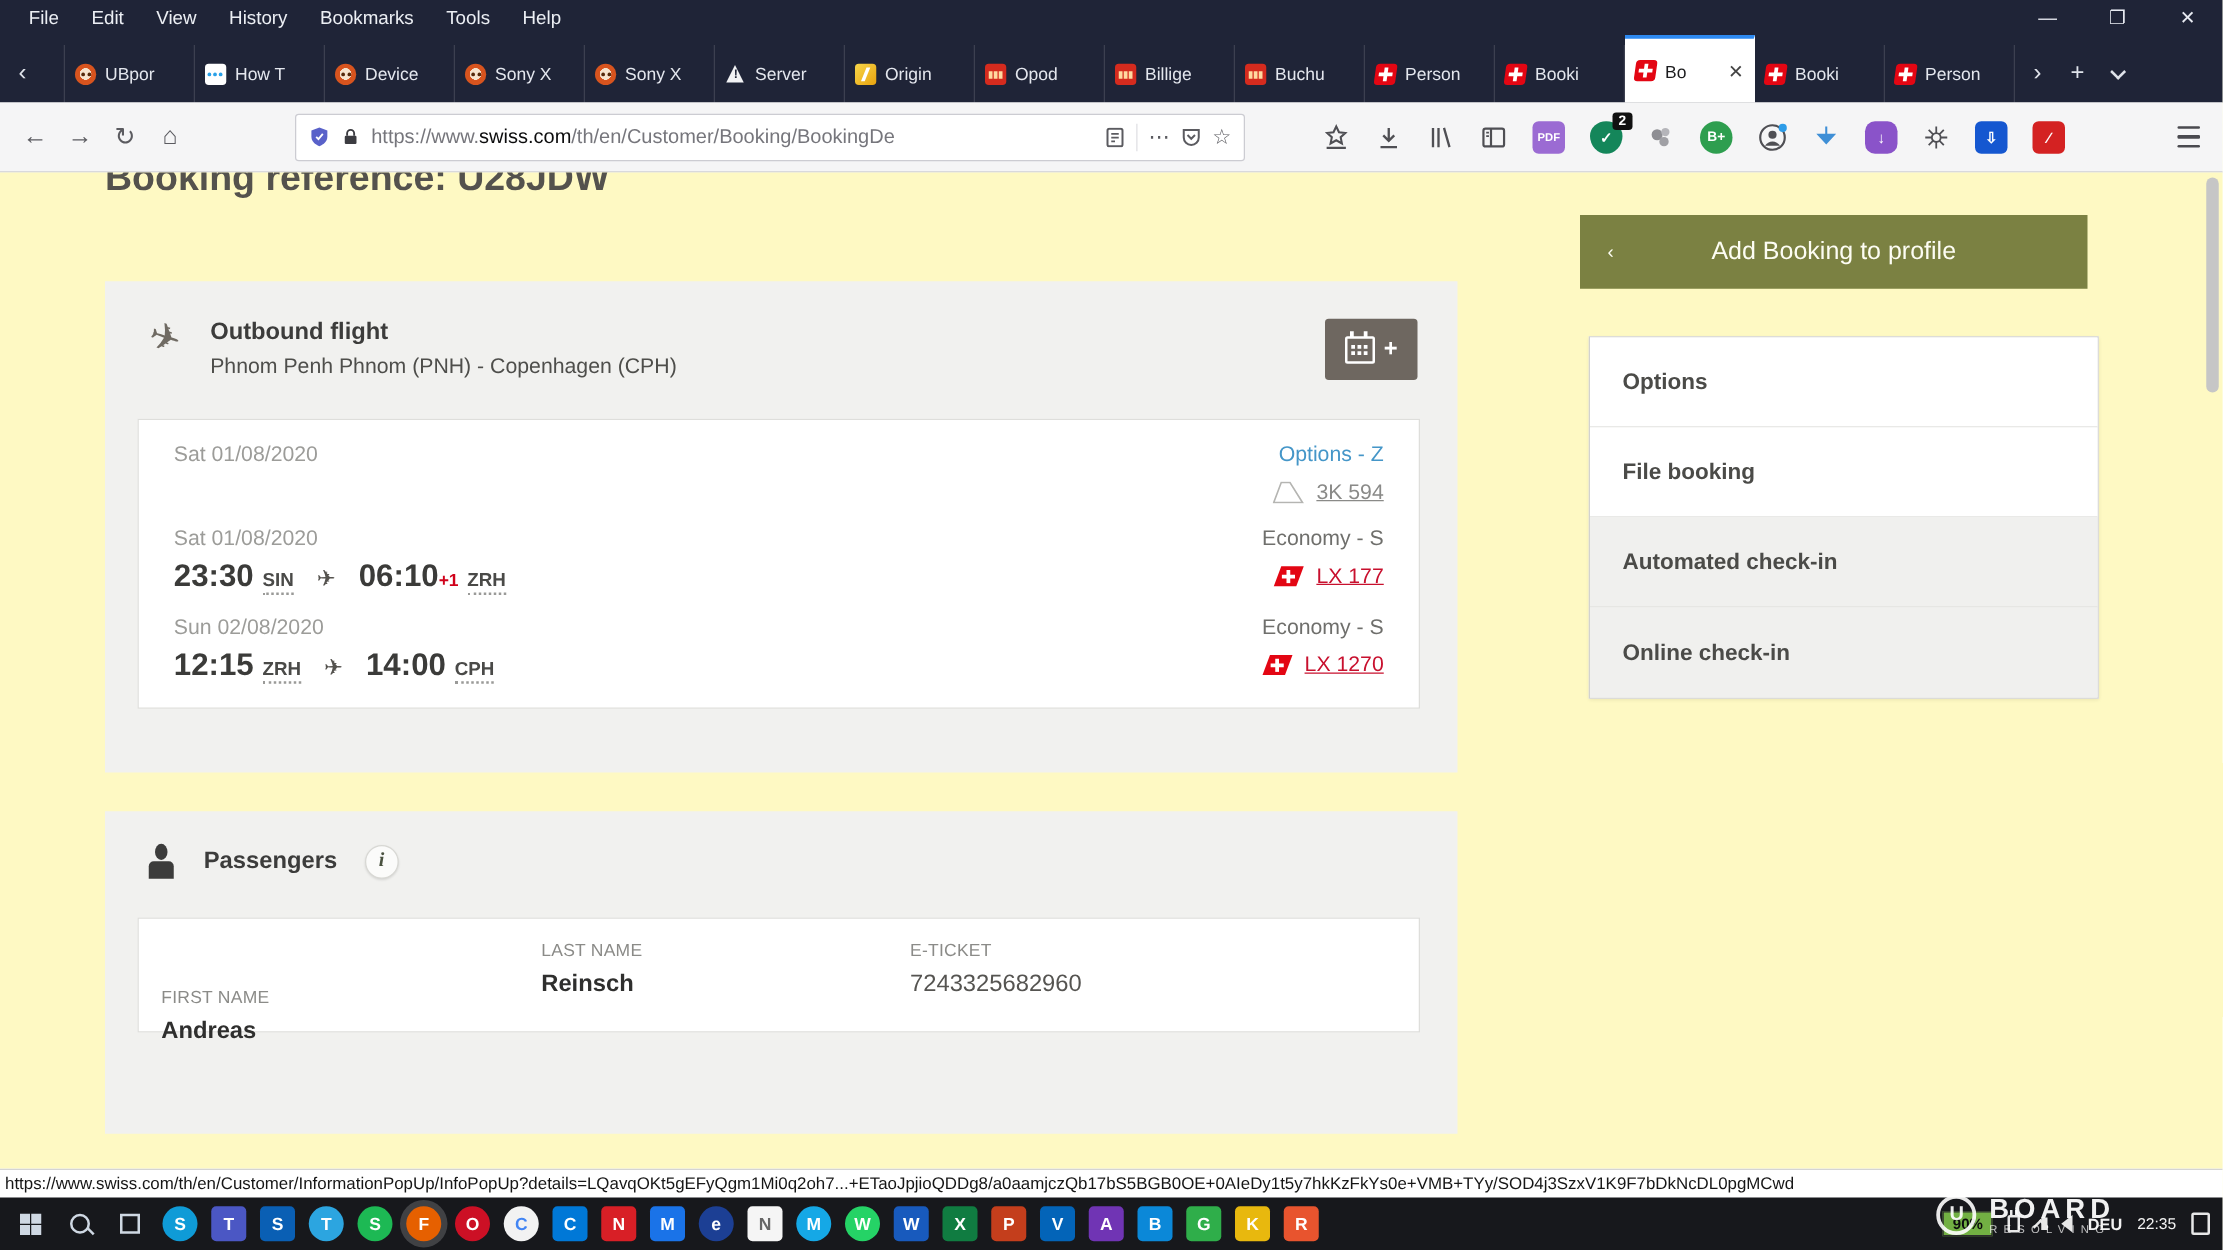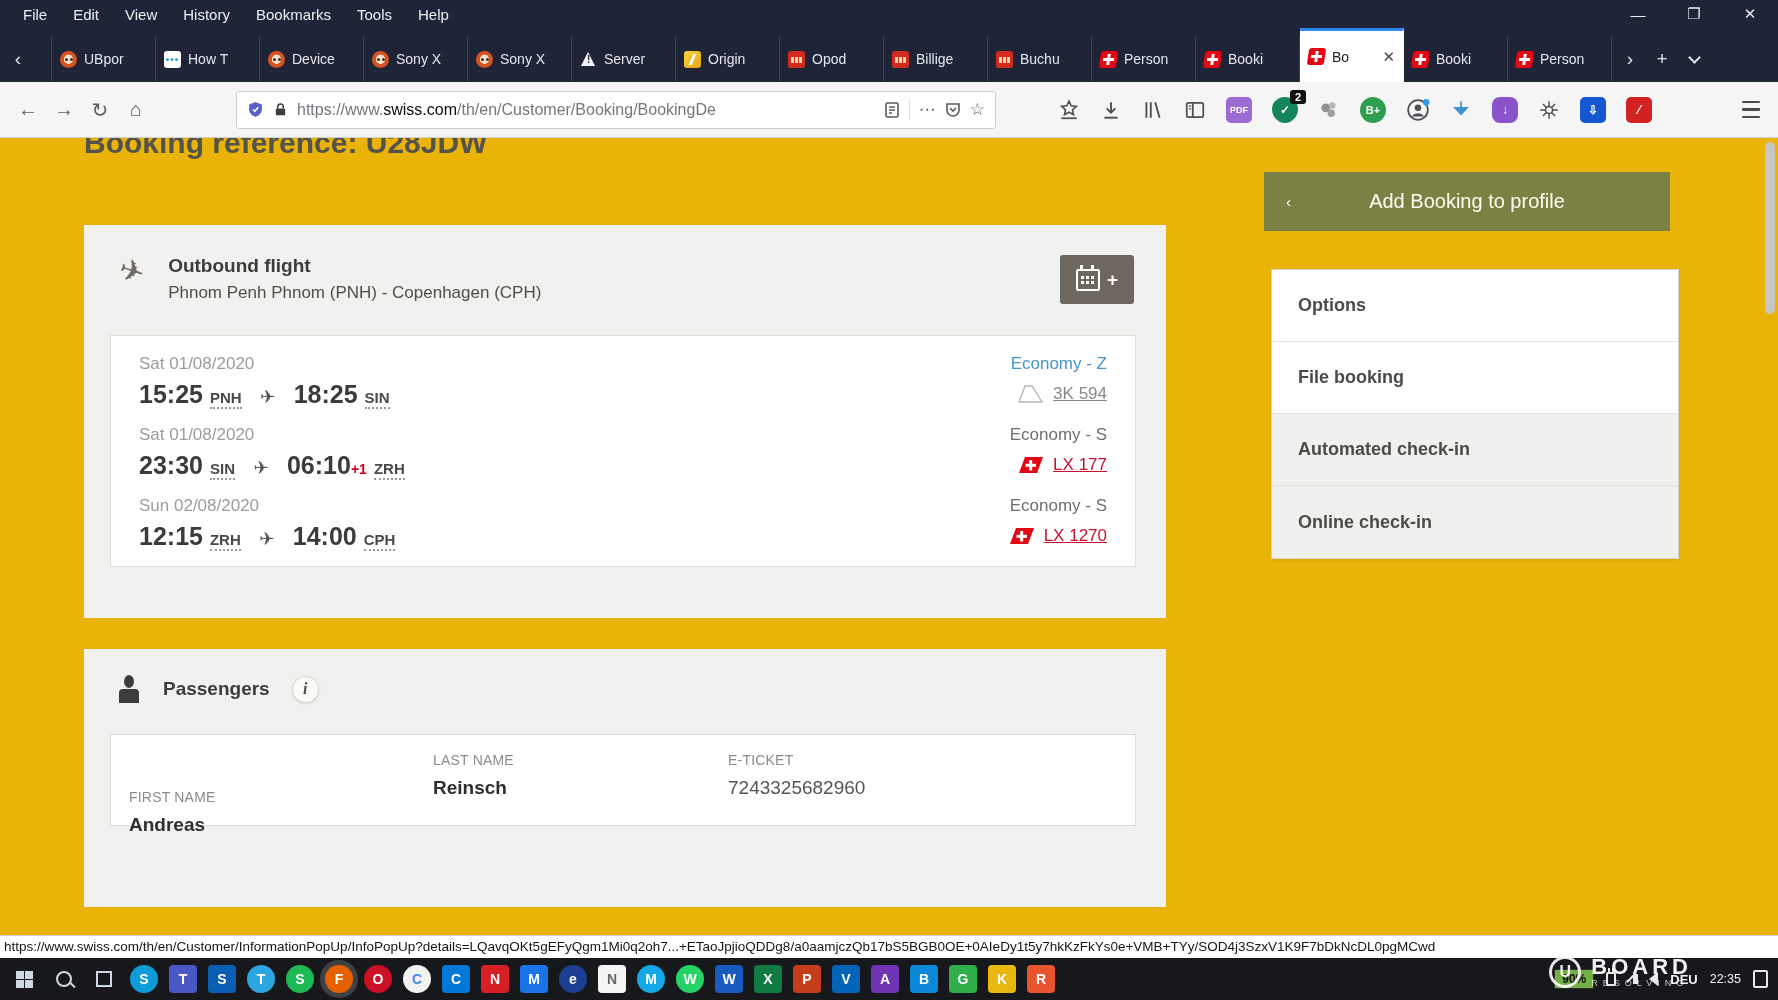--- a/index.html
+++ b/index.html
@@ -67,21 +67,21 @@
   .urlicon { color:#5b5b60; font-size:17px; display:flex; align-items:center; }
   .toolbar-icons { display:flex; align-items:center; gap:20px; margin-left:62px; }
   .chip { width:26px; height:26px; border-radius:5px; display:flex; align-items:center;
           justify-content:center; color:#fff; font-size:12px; font-weight:bold; position:relative; }
   .badge { position:absolute; top:-7px; right:-8px; background:#111; color:#fff; font-size:11px;
            font-weight:bold; border-radius:3px; padding:1px 5px; }
   .hamburger { margin-left:auto; width:26px; display:flex; flex-direction:column; gap:5px; padding-right:8px; }
   .hamburger i { display:block; height:2.5px; background:#4a4a4f; border-radius:1px; }
 
   
-  .content { position:absolute; top:138px; left:0; right:0; bottom:65px; background:#eab308; overflow:hidden;padding-left:20px; }
+  .content { position:absolute; top:138px; left:0; right:0; bottom:65px; background:#fef9c3; overflow:hidden;padding-left:20px; }
   .page-heading { position:absolute; top:-12px; left:84px; font-size:30px; color:#54524d; }
 
   .card { position:absolute; left:84px; width:1082px; background:#f1f1ef; }
   .card-outbound { top:87px; height:393px; }
   .card-passengers { top:511px; height:258px; }
 
   .card-head { position:absolute; left:33px; top:28px; display:flex; gap:26px; }
   .plane-icon { font-size:30px; color:#6f6a62; transform:rotate(18deg); line-height:36px; }
   .ob-title { font-size:19px; font-weight:bold; color:#3c3c3b; line-height:26px; }
   .ob-route { font-size:17px; color:#4e4e4b; margin-top:4px; }
@@ -398,28 +398,23 @@
     <div class="cal-btn">
       <span class="cal-icon"></span>
       <span class="cal-plus">+</span>
     </div>
 
     <div class="schedule">
 
       <div class="seg-row">
         <div>
           <div class="seg-date">Sat 01/08/2020</div>
-          <div class="seg-times">
-            <span class="t">15:25</span><span class="code">PNH</span>
-            <span class="plane-sep">✈</span>
-            <span class="t">18:25</span><span class="plus"></span><span class="code">SIN</span>
-          </div>
         </div>
         <div class="seg-right">
-          <div class="cabin blue">Economy - Z</div>
+          <div class="cabin blue">Options - Z</div>
           <div class="flightline">
             <svg class="tail" viewBox="0 0 26 18">
                 <polygon points="7,1 14,1 24,17 1,17" fill="#fff" stroke="#b5b5b2" stroke-width="1.3"></polygon>
               </svg>
             <span class="flight-no gray">3K 594</span>
           </div>
         </div>
       </div>
 
       <div class="seg-row">

